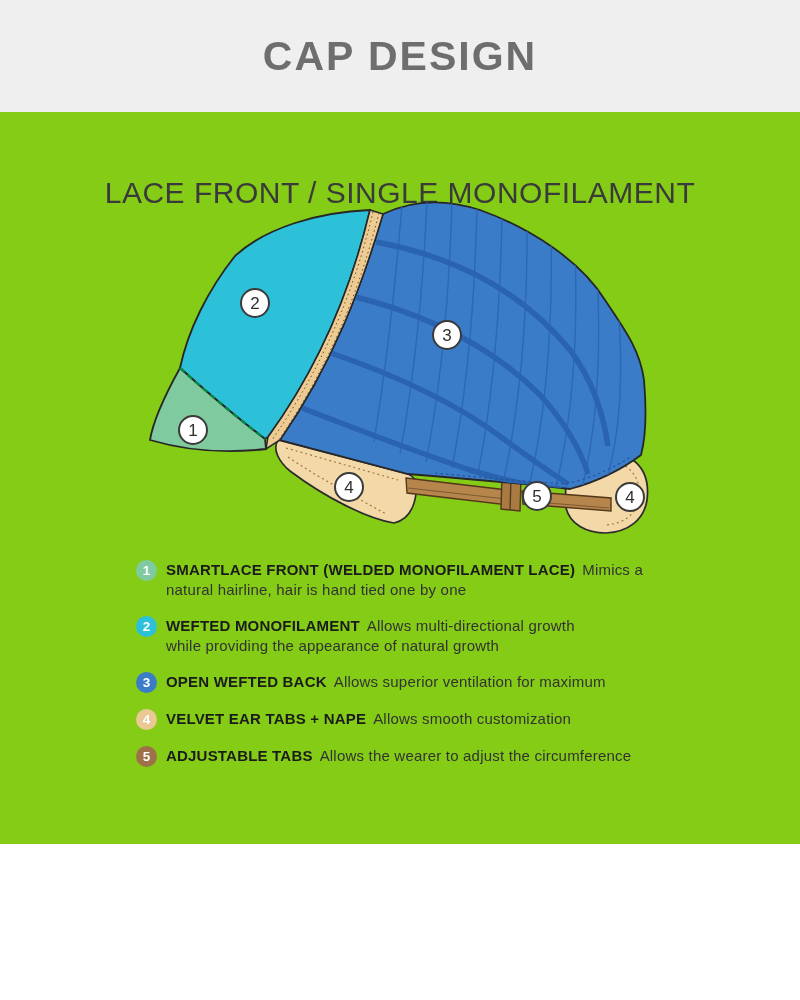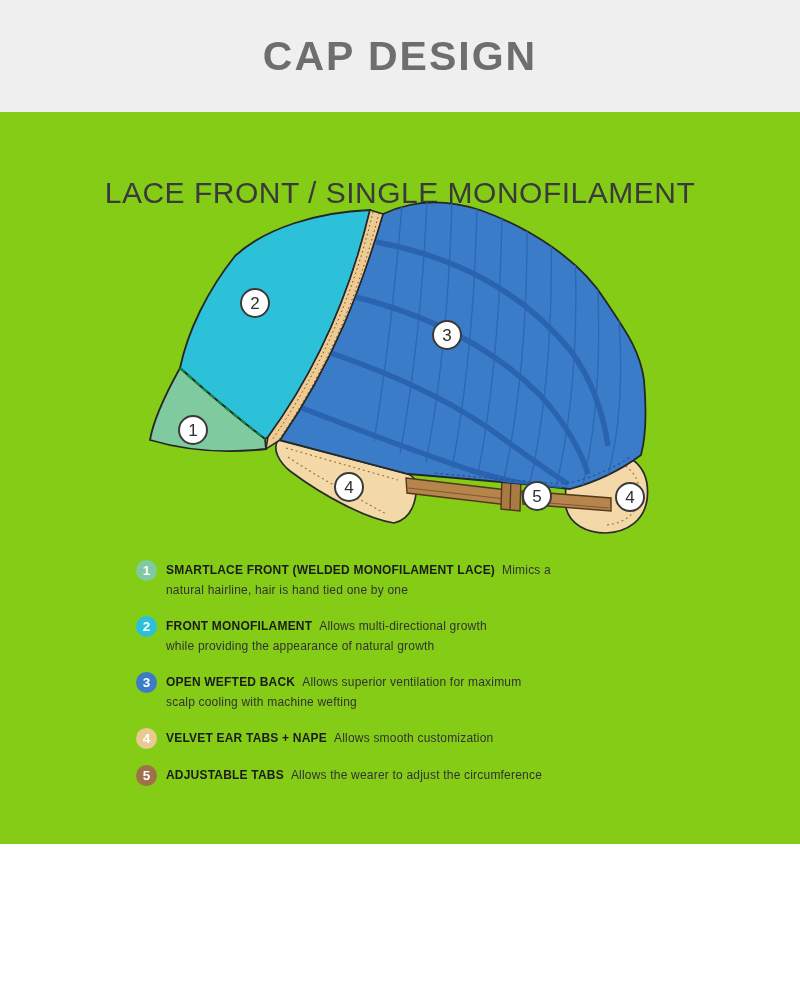--- a/index.html
+++ b/index.html
@@ -11,21 +11,21 @@
   .subtitle{position:absolute;top:146px;left:0;width:800px;text-align:center;
             font-size:30px;font-weight:400;color:#3a3a3a;letter-spacing:0.5px;margin-top:30px;}
   .diagram-svg{position:absolute;left:140px;top:190px;}
   .legend{position:absolute;left:136px;top:560px;width:552px;}
   .legend-item{display:flex;align-items:flex-start;margin-bottom:16px;}
   .bullet{width:21px;height:21px;border-radius:50%;flex:0 0 21px;display:flex;
           align-items:center;justify-content:center;color:#fff;font-size:13.5px;
           font-weight:700;margin-right:9px;margin-top:0;}
   .b1{background:#7fcaa1}.b2{background:#2cc1d9}.b3{background:#3b7cc9}
   .b4{background:#ebc994}.b5{background:#9e7148}
-  .legend-text{font-size:12px;line-height:20px;color:#323232;letter-spacing:0.2px;}
+  .legend-text{font-size:15px;line-height:20px;color:#323232;letter-spacing:0.2px;}
   .lbl{font-weight:700;color:#1b1b1b;}
   .d1{margin-left:7px;}
   .logo{position:absolute;top:870px;left:0;width:800px;text-align:center;color:#2b2b2b;}
   .logo-brand{font-size:26px;letter-spacing:5px;}
   .logo-rule{width:218px;height:2px;background:#2d2d2d;margin:5px auto 4px auto;}
   .logo-sub{font-size:30px;letter-spacing:3px;margin-left:25px;}
 </style>
 </head>
 <body>
 
@@ -132,30 +132,29 @@
       <span class="bullet b1">1</span>
       <div class="legend-text">
         <div><span class="lbl">SMARTLACE FRONT (WELDED MONOFILAMENT LACE)</span><span class="d1">Mimics a</span></div>
         <div>natural hairline, hair is hand tied one by one</div>
       </div>
     </div>
 
     <div class="legend-item">
       <span class="bullet b2">2</span>
       <div class="legend-text">
-        <div><span class="lbl">FRONT MONOFILAMENT</span><span class="d1">Allows multi-directional growth</span></div>
+        <div><span class="lbl">WEFTED MONOFILAMENT</span><span class="d1">Allows multi-directional growth</span></div>
         <div>while providing the appearance of natural growth</div>
       </div>
     </div>
 
     <div class="legend-item">
       <span class="bullet b3">3</span>
       <div class="legend-text">
         <div><span class="lbl">OPEN WEFTED BACK</span><span class="d1">Allows superior ventilation for maximum</span></div>
-        <div>scalp cooling  with machine wefting</div>
       </div>
     </div>
 
     <div class="legend-item">
       <span class="bullet b4">4</span>
       <div class="legend-text">
         <div><span class="lbl">VELVET EAR TABS + NAPE</span><span class="d1">Allows smooth customization</span></div>
       </div>
     </div>
 

